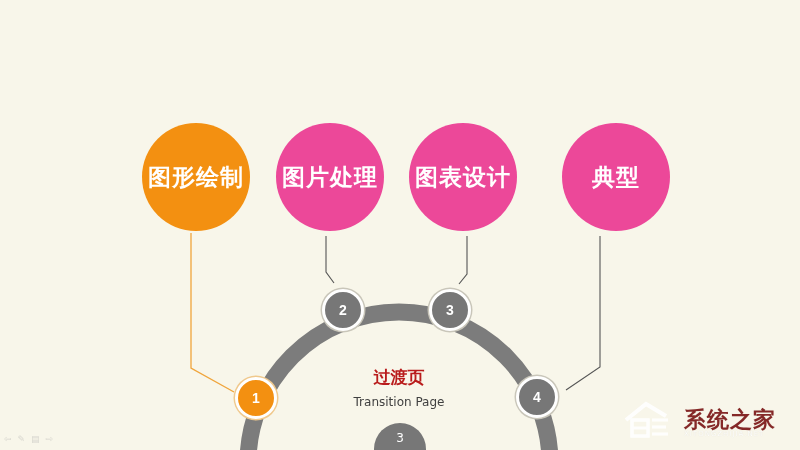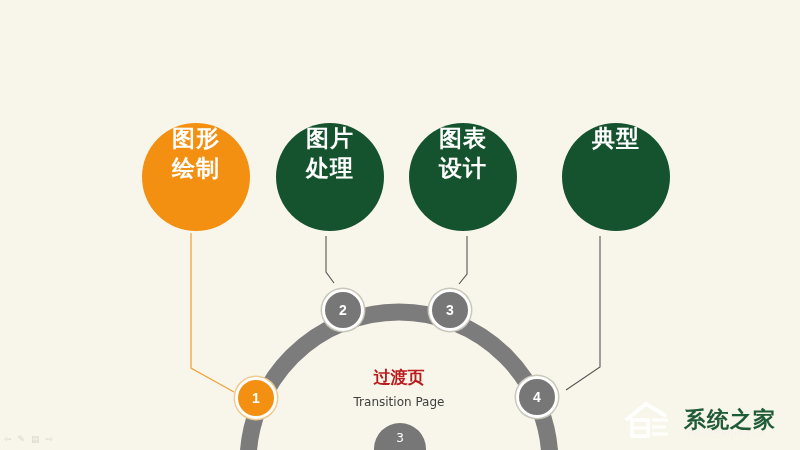--- a/index.html
+++ b/index.html
@@ -1,30 +1,30 @@
 <!DOCTYPE html>
 <html><head>
 <meta charset="utf-8">
 <style>
   html,body{margin:0;padding:0;}
   body{width:800px;height:450px;background:#f8f6ea;overflow:hidden;position:relative;font-family:"DejaVu Sans","Liberation Sans",sans-serif;}
   #stage{position:absolute;left:0;top:0;width:800px;height:450px;}
-  .topic{position:absolute;width:108px;height:108px;border-radius:50%;display:flex;flex-direction:column;align-items:center;justify-content:flex-start;color:#fff;font-weight:bold;font-size:23px;line-height:30px;letter-spacing:1px;cursor:pointer;}
+  .topic{position:absolute;width:108px;height:108px;border-radius:50%;display:flex;flex-direction:row;align-items:center;justify-content:center;color:#fff;font-weight:bold;font-size:23px;line-height:30px;letter-spacing:1px;cursor:pointer;}
   .topic.active{background:#f39011;}
-  .topic.inactive{background:#14532d;}
+  .topic.inactive{background:#ec4899;}
   .node{position:absolute;width:36px;height:36px;border-radius:50%;border:3px solid #fff;box-shadow:0 0 0 1.5px #c9c6ba;display:flex;align-items:center;justify-content:center;color:#fff;font-weight:bold;font-size:14px;font-family:"Liberation Sans",sans-serif;cursor:pointer;}
   .node.active{background:#f39011;box-shadow:0 0 0 1.5px #f0c98d;}
   .node.inactive{background:#777;}
   .center-title{position:absolute;left:330px;top:366px;width:138px;text-align:center;font-size:17px;font-weight:bold;color:#b91c1c;}
   .center-sub{position:absolute;left:320px;top:395px;width:158px;text-align:center;font-size:12px;color:#404040;font-family:"DejaVu Sans",sans-serif;}
   .page-num{position:absolute;left:374px;top:423px;width:52px;height:52px;border-radius:50%;background:#777;color:#fff;font-size:12px;display:flex;justify-content:center;padding-top:8px;box-sizing:border-box;}
   .nav{position:absolute;left:4px;top:434px;display:flex;gap:6px;opacity:.35;}
   .nav span{font-size:9px;color:#999;cursor:pointer;}
   .watermark{position:absolute;left:622px;top:400px;display:flex;align-items:center;gap:6px;opacity:.95;}
-  .wm-text{color:#14532d;font-size:22px;font-weight:bold;letter-spacing:1px;text-shadow:0 0 1px #e6e3d6;}
+  .wm-text{color:#7f1d1d;font-size:22px;font-weight:bold;letter-spacing:1px;text-shadow:0 0 1px #e6e3d6;}
   .wm-sub{position:absolute;left:62px;top:30px;color:#fff;font-size:7px;letter-spacing:1px;text-shadow:0 0 1px #d8d5c6;}
 </style>
 </head>
 <body>
 
 <div id="stage">
   <svg width="800" height="450" style="position:absolute;left:0;top:0">
 
     <circle cx="399" cy="463" r="151" fill="none" stroke="#7c7c7c" stroke-width="17"></circle>
 

